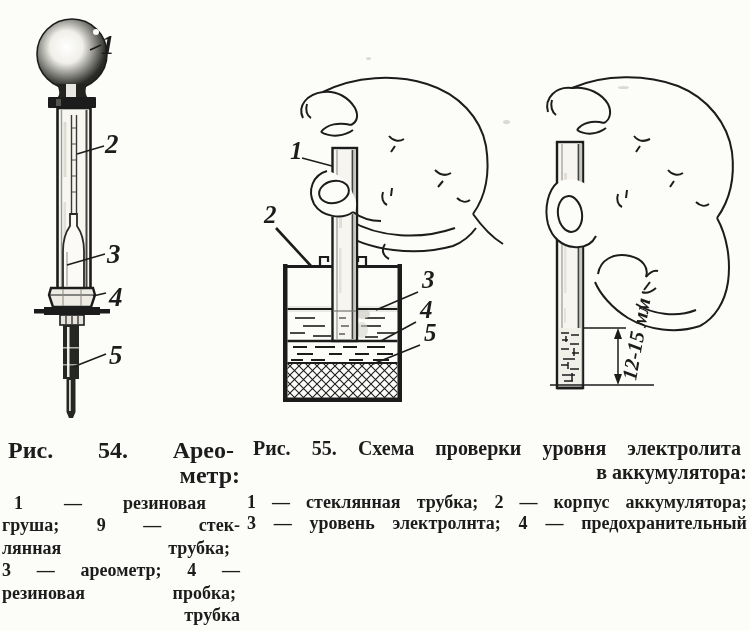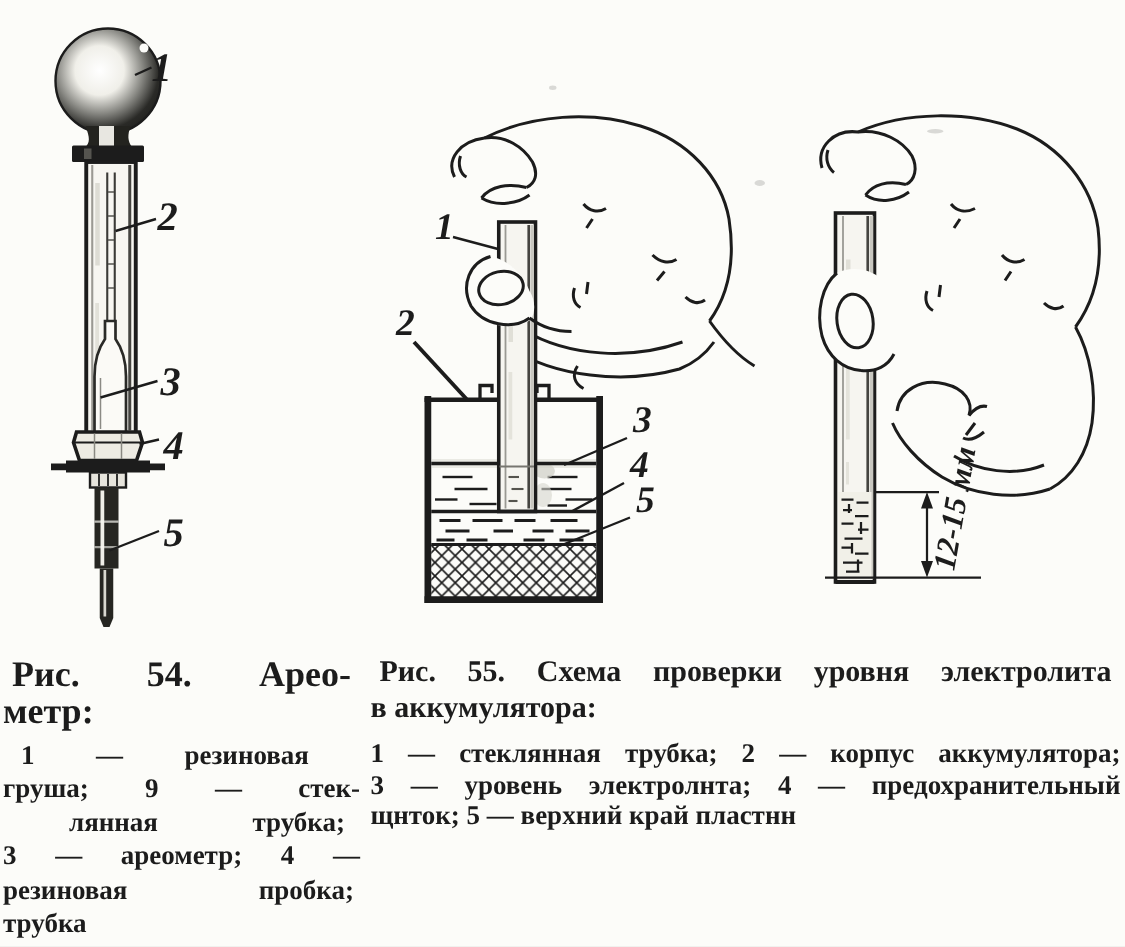--- a/index.html
+++ b/index.html
@@ -16,23 +16,23 @@
   .pl2{font:italic 700 25px "Liberation Serif",serif;fill:#1c1c1c;}
   .meas{font:italic 700 21px "Liberation Serif",serif;fill:#1c1c1c;}
   .cap{position:absolute;font-weight:700;color:#1c1c1c;}
   #cap54{left:2px;top:438px;width:238px;}
   #cap54 .t{font-size:24px;line-height:25px;}
   #cap54 .leg{font-size:18px;line-height:22.4px;margin-top:4px;}
   #cap55{left:247px;top:436px;width:500px;}
   #cap55 .t{font-size:20px;line-height:24px;}
   #cap55 .leg{font-size:18px;line-height:20.5px;margin-top:8px;}
   .jl{text-align:justify;text-align-last:justify;}
-  .ctr{text-align:left;}
+  .ctr{text-align:right;}
   .p1{padding:0 34px 0 12px;}
-  .p2{padding-right:10px;margin-left:44px;}
+  .p2{padding-right:10px;}
   .p3{padding-right:4px;}
   .tp{padding:0 6px;}
   .speck{position:absolute;background:rgba(60,60,55,.18);border-radius:50%;}
 </style>
 </head>
 <body>
 
 <div id="page">
 
   <svg id="fig54" width="232" height="432" viewBox="0 0 232 432">
@@ -324,17 +324,16 @@
       <div class="ctr">трубка</div>
     </div>
   </div>
 
   <div id="cap55" class="cap">
     <div class="t jl tp">Рис. 55. Схема проверки уровня электролита</div>
     <div class="t ctr">в аккумулятора:</div>
     <div class="leg">
       <div class="jl">1 — стеклянная трубка; 2 — корпус аккумулятора;</div>
       <div class="jl">3 — уровень электролнта; 4 — предохранительный</div>
-      <div class="ctr">щнток; 5 — верхний край пластнн</div>
     </div>
   </div>
 
 </div>
 
 </body></html>

